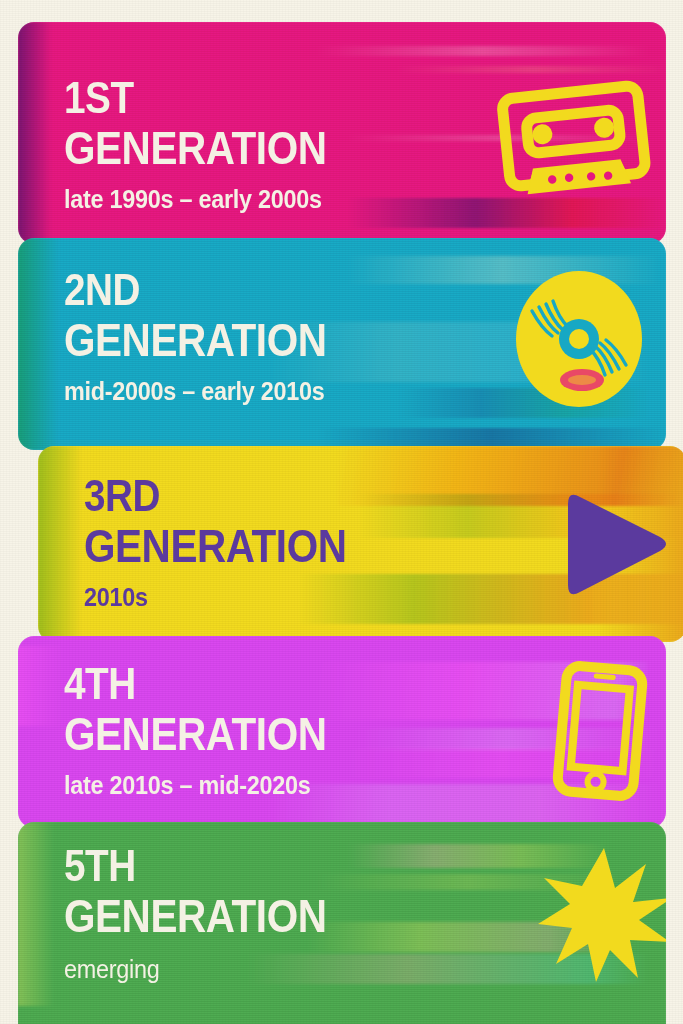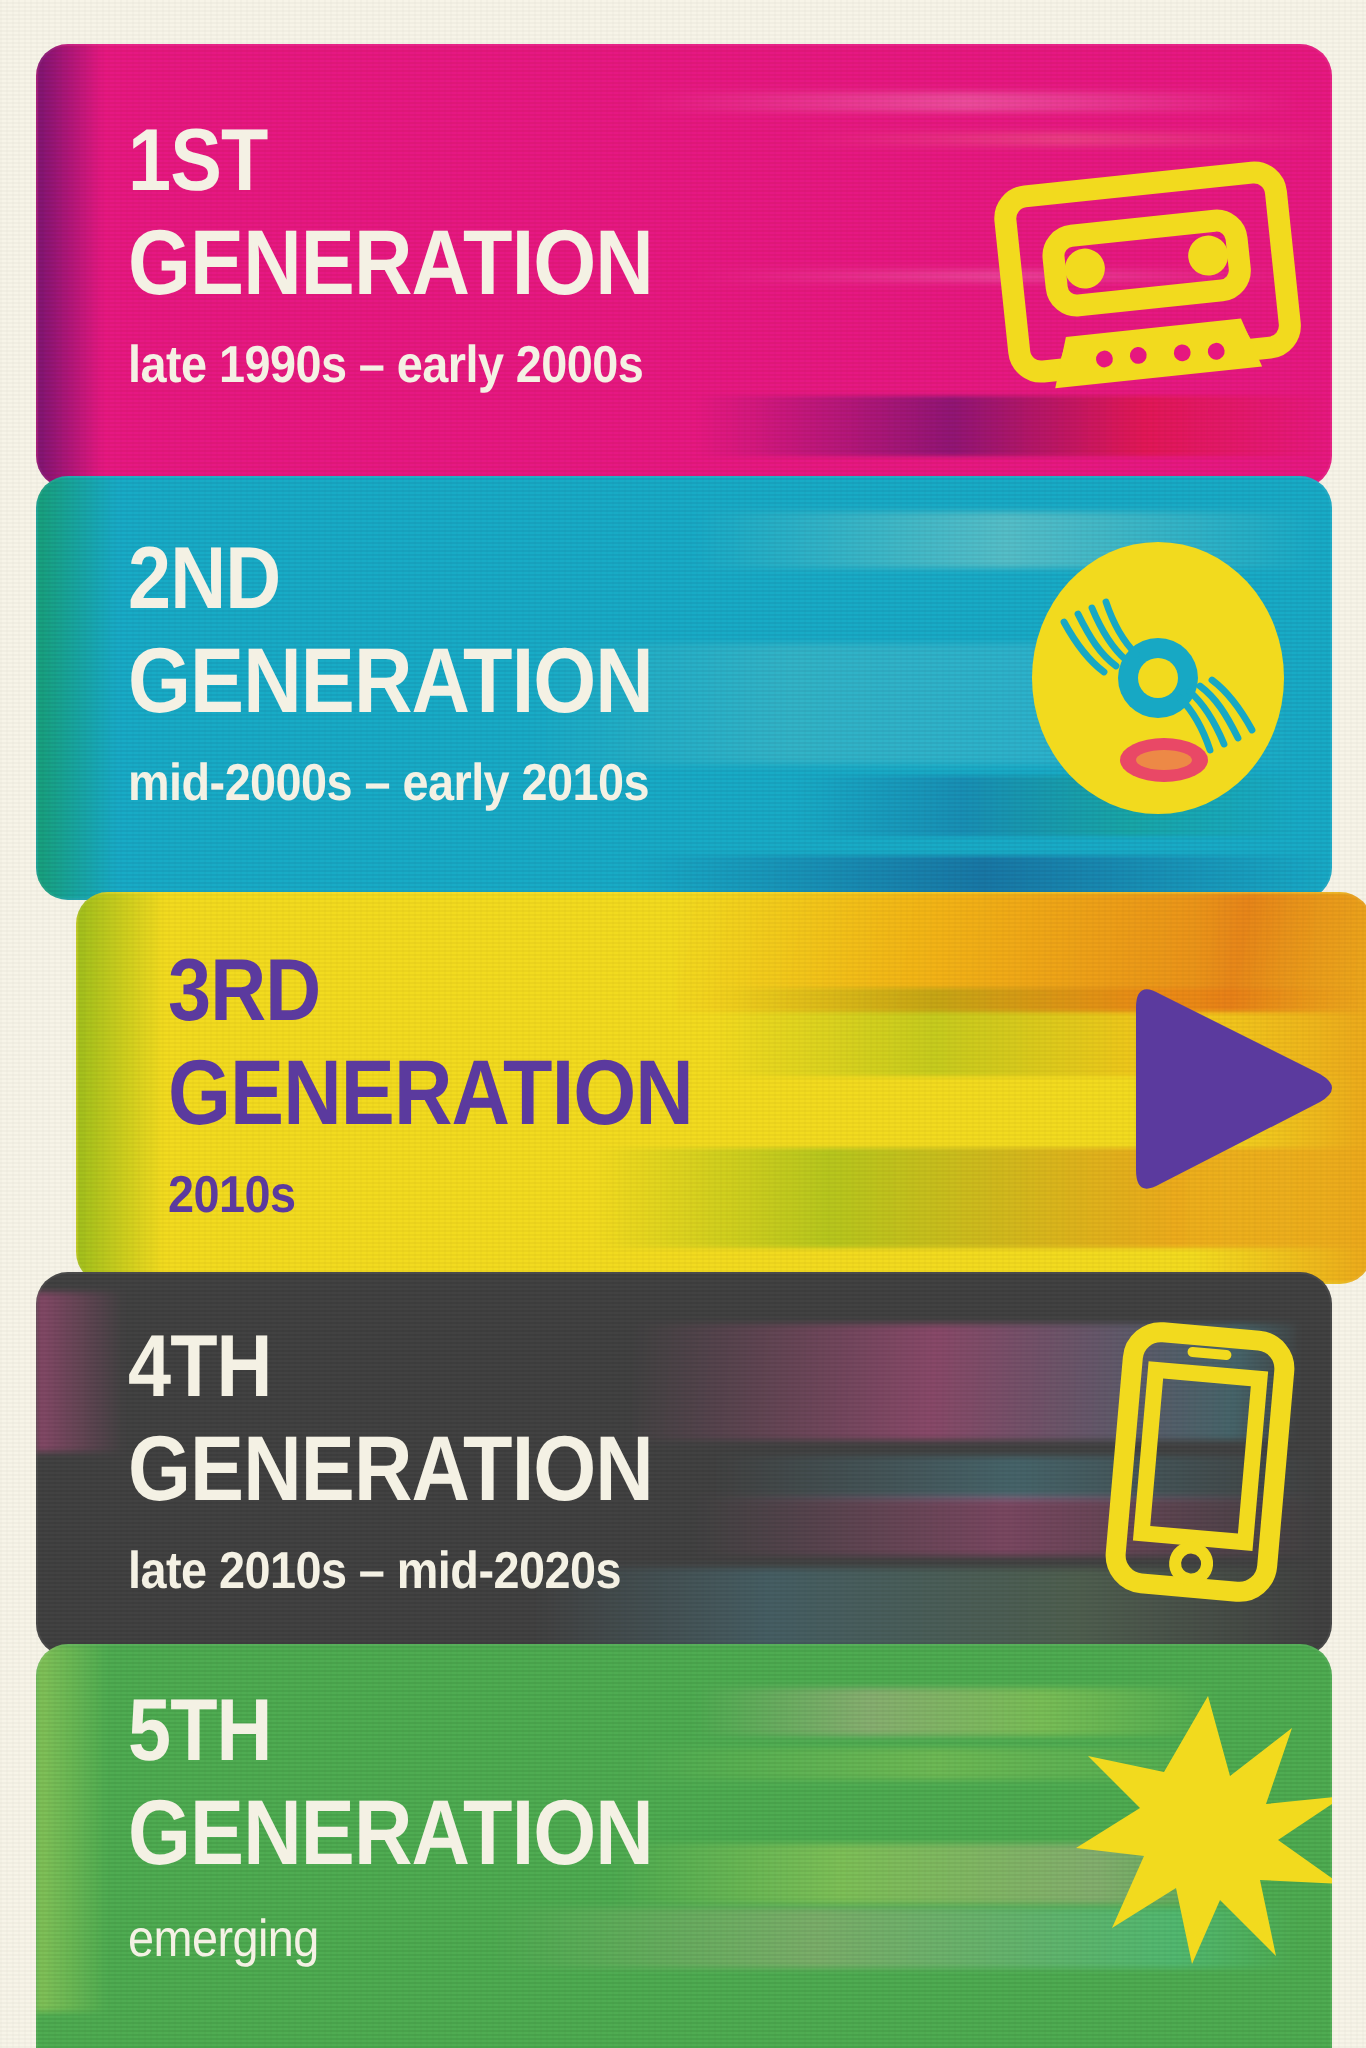--- a/index.html
+++ b/index.html
@@ -113,21 +113,21 @@
 
     <div class="band" id="band-1" style="background:#E6177F;">
       <div class="grain"></div>
       <div class="smear2" style="left:300px;top:24px;width:330px;height:10px;background:linear-gradient(90deg,rgba(247,244,232,0),rgba(247,244,232,.45),rgba(247,244,232,0));opacity:.5;"></div>
       <div class="smear2" style="left:380px;top:44px;width:270px;height:7px;background:linear-gradient(90deg,rgba(242,218,30,0),rgba(242,218,30,.4),rgba(242,218,30,0));opacity:.45;"></div>
       <div class="smear2" style="left:330px;top:113px;width:300px;height:6px;background:linear-gradient(90deg,rgba(255,255,255,0),rgba(255,255,255,.35),rgba(255,255,255,0));opacity:.5;"></div>
       <div class="smear" style="left:330px;top:176px;width:320px;height:30px;background:linear-gradient(90deg,rgba(23,168,196,0),rgba(23,168,196,.55) 40%,rgba(242,218,30,.5) 70%,rgba(23,168,196,0));opacity:.75;"></div>
       <div class="smear" style="left:0px;top:0px;width:34px;height:222px;background:linear-gradient(90deg,rgba(23,168,196,.85),rgba(23,168,196,0));opacity:.6;"></div>
       <div class="edgewear"></div>
 
-      <div class="txt" style="top:39px;">
+      <div class="txt" style="top:56px;">
         <div class="gen-no" style="color:#F4F1E4;">1ST</div>
         <div class="gen-word" style="color:#F4F1E4;margin-top:9px;">GENERATION</div>
         <div class="gen-sub" style="color:#F4F1E4;margin-top:14px;">late 1990s – early 2000s</div>
       </div>
 
       <div class="icon" style="left:476px;top:54px;width:160px;height:125px;">
         <svg viewBox="0 0 160 125" width="160" height="125">
           <g transform="rotate(-6 80 62)" fill="none" stroke="#F2DA1E" stroke-width="11" stroke-linejoin="round">
             <rect x="12" y="16" width="136" height="88" rx="11"></rect>
             <rect x="34" y="38" width="92" height="35" rx="10"></rect>
@@ -206,21 +206,21 @@
         <div class="gen-sub" style="color:#5B3A9E;margin-top:14px;">2010s</div>
       </div>
 
       <div class="icon" style="left:508px;top:36px;width:130px;height:125px;">
         <svg viewBox="0 0 130 125" width="130" height="125">
           <path d="M22 22 Q22 8 34 15 L114 55 Q126 62 114 69 L34 110 Q22 117 22 103 Z" fill="#5B3A9E"></path>
         </svg>
       </div>
     </div>
 
-    <div class="band" id="band-4" style="background:#404040;">
+    <div class="band" id="band-4" style="background:#d946ef;">
       <div class="grain"></div>
       <div class="smear2" style="left:300px;top:26px;width:330px;height:58px;background:linear-gradient(95deg,rgba(230,23,127,0),rgba(230,23,127,.75) 45%,rgba(23,168,196,.5) 90%,rgba(230,23,127,0));opacity:.55;"></div>
       <div class="smear2" style="left:340px;top:92px;width:300px;height:22px;background:linear-gradient(90deg,rgba(23,168,196,0),rgba(23,168,196,.6),rgba(23,168,196,0));opacity:.45;"></div>
       <div class="smear2" style="left:330px;top:112px;width:310px;height:30px;background:linear-gradient(90deg,rgba(230,23,127,0),rgba(230,23,127,.65),rgba(230,23,127,0));opacity:.5;"></div>
       <div class="smear2" style="left:250px;top:148px;width:390px;height:40px;background:linear-gradient(90deg,rgba(23,168,196,0),rgba(23,168,196,.5) 30%,rgba(76,169,79,.5) 70%,rgba(23,168,196,0));opacity:.45;"></div>
       <div class="smear2" style="left:0px;top:10px;width:44px;height:80px;background:linear-gradient(90deg,rgba(230,23,127,.8),rgba(230,23,127,0));opacity:.5;"></div>
       <div class="edgewear"></div>
 
       <div class="txt" style="top:28px;">
         <div class="gen-no" style="color:#F4F1E4;">4TH</div>

